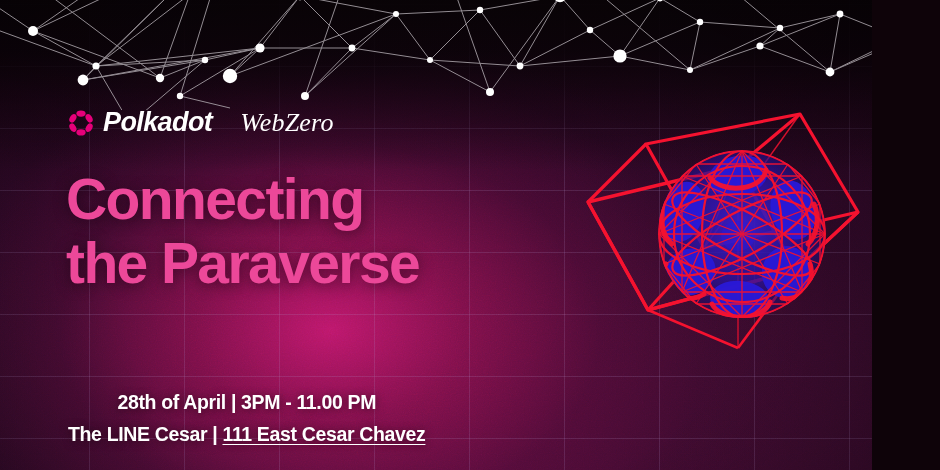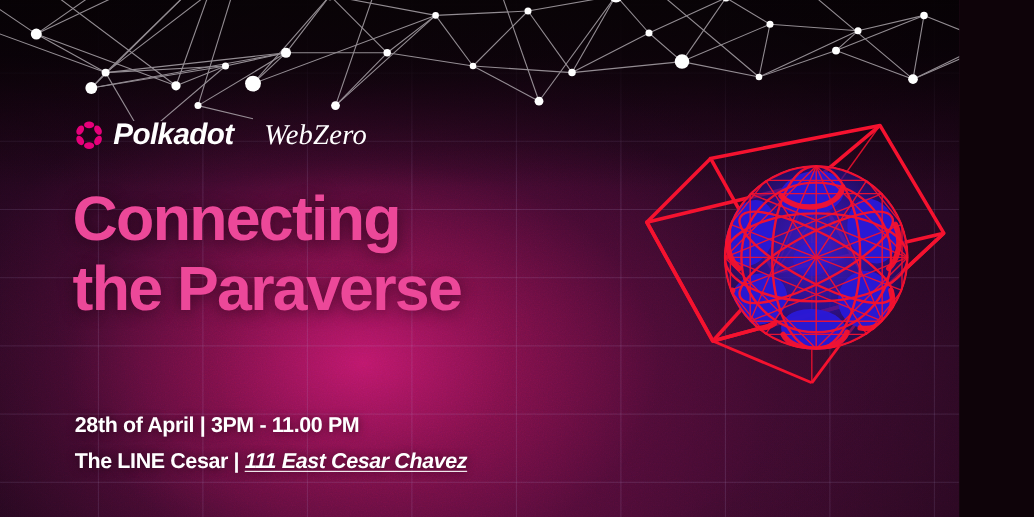--- a/index.html
+++ b/index.html
@@ -109,31 +109,31 @@
     font-size: 57px;
     font-weight: bold;
     line-height: 1.12;
     letter-spacing: -1.6px;
     text-shadow: 0 2px 14px rgba(20,0,12,0.55);
     white-space: pre-line;
   }
 
   .footer-block {
     position: absolute;
-    left: 68px; bottom: 35px;
+    left: 68px; bottom: 20px; text-align: center;
   }
   .footer-line {
     color: #ffffff;
     font-size: 19.5px;
     font-weight: bold;
     letter-spacing: -0.35px;
     line-height: 1.65;
     text-shadow: 0 1px 8px rgba(18,0,10,0.6);
   }
-  .addr-underline { text-decoration: underline; text-underline-offset: 3px; font-style: italic; }
+  .addr-underline { text-decoration: underline; text-underline-offset: 3px; }
 
   
   .artwork {
     position: absolute;
     left: 586px; top: 104px;
   }
 </style>
 </head>
 <body>
 

